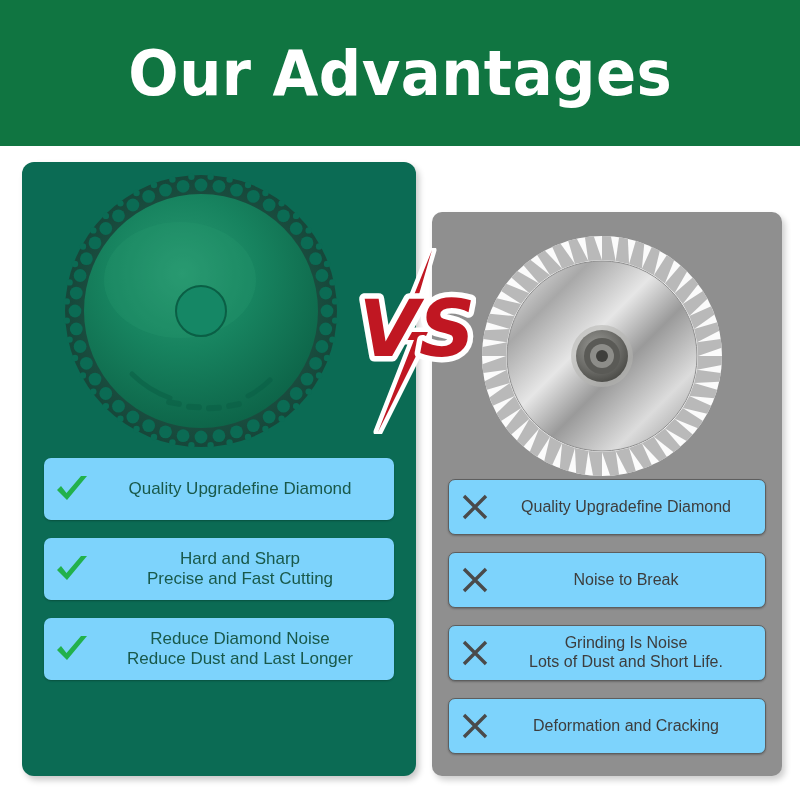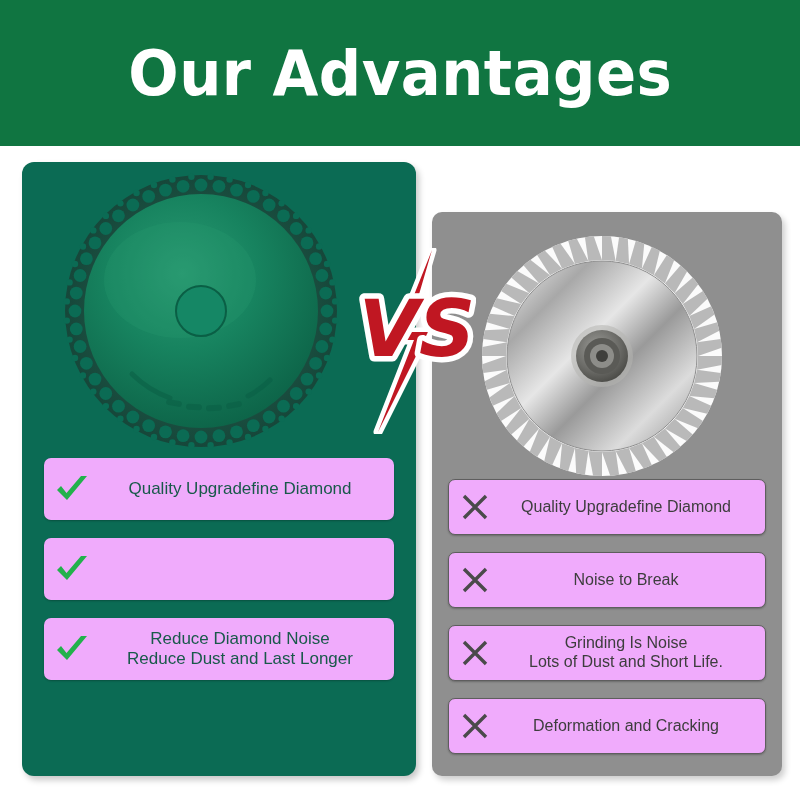--- a/index.html
+++ b/index.html
@@ -56,21 +56,21 @@
   }
 
   
   .list-left{
     position:absolute;left:44px;top:458px;width:350px;
   }
   .list-right{
     position:absolute;left:448px;top:479px;width:318px;
   }
   .card{
-    background:#f0abfc;border-radius:7px;
+    background:#7dd3fc;border-radius:7px;
     display:flex;align-items:center;
     box-sizing:border-box;
   }
   .card-left{
     height:62px;margin-bottom:18px;
     box-shadow:0 1px 2px rgba(0,0,0,0.25);
   }
   .card-right{
     height:56px;margin-bottom:17px;
     border:1px solid #5e5e5e;
@@ -327,20 +327,24 @@
         <span class="l2"></span>
       </span>
     </div>
 
     <div class="card card-left">
       <span class="mark-wrap">
         <svg width="36" height="32" viewBox="0 0 36 32">
           <path d="M3,17 L13,27 L33,3 L27,3 L12.5,20 L7,13 Z" fill="#22b14c"></path>
         </svg>
       </span>
+      <span class="card-text">
+        <span>Hard and Sharp</span>
+        <span class="l2">Precise and Fast Cutting</span>
+      </span>
     </div>
 
     <div class="card card-left">
       <span class="mark-wrap">
         <svg width="36" height="32" viewBox="0 0 36 32">
           <path d="M3,17 L13,27 L33,3 L27,3 L12.5,20 L7,13 Z" fill="#22b14c"></path>
         </svg>
       </span>
       <span class="card-text">
         <span>Reduce Diamond Noise</span>

